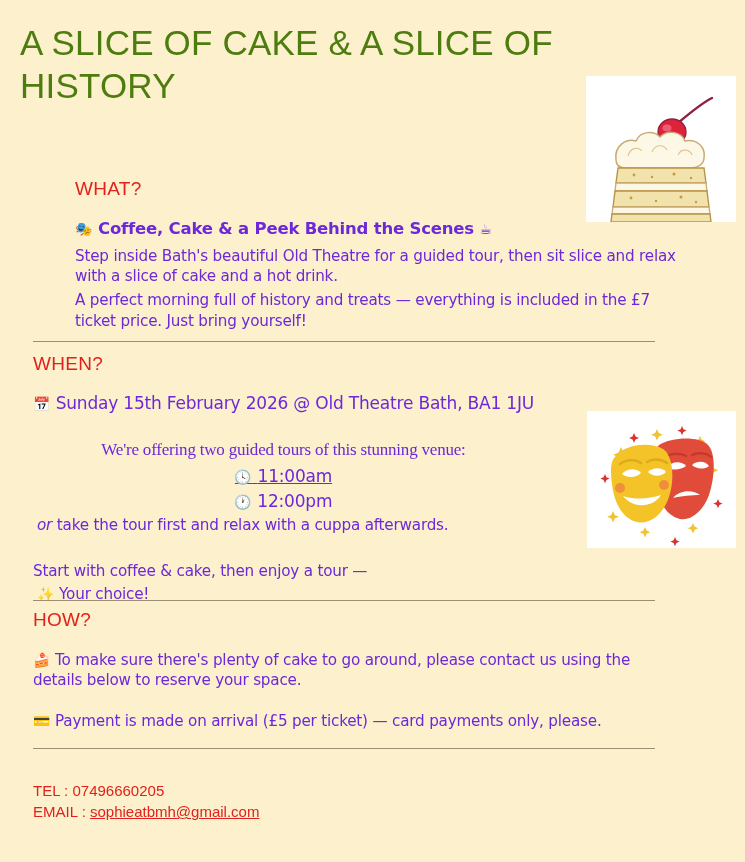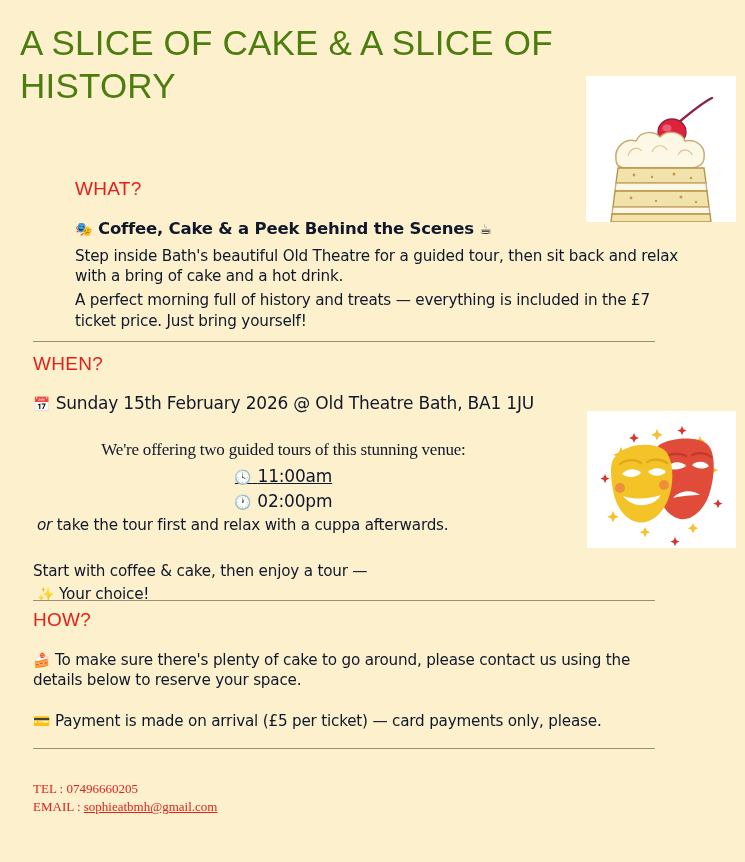--- a/index.html
+++ b/index.html
@@ -73,21 +73,21 @@
   .sec-head {
     color: #e2211c;
     font-family: "Liberation Sans", sans-serif;
     font-size: 19px;
     font-weight: 400;
     letter-spacing: 0.3px;
   }
 
   
   .body-txt {
-    color: #0f172a;
+    color: #6d28d9;
     font-family: "DejaVu Sans", sans-serif;
     font-size: 15.2px;
     line-height: 1.33;
     letter-spacing: -0.2px;
   }
   .body-txt.bold {
     font-weight: bold;
     font-size: 16.5px;
   }
   .body-txt.big {
@@ -96,22 +96,22 @@
   }
   .emoji {
     font-family: "DejaVu Sans", sans-serif;
     font-size: 14px;
     letter-spacing: 0;
   }
   .ital { font-style: italic; }
 
   .tel-email {
     color: #e2211c;
-    font-family: Liberation Serif, serif;
-    font-size: 13px;
+    font-family: Liberation Sans, sans-serif;
+    font-size: 15px;
     line-height: 1.42;
   }
   .email-link {
     color: #e2211c;
     text-decoration: underline;
   }
 
   
   .blk { position: absolute; }
 </style>
@@ -159,40 +159,40 @@
 
   <div class="content">
 
     <div class="blk" style="top:178px;left:16px;margin-left:26px;">
       <div class="sec-head">WHAT?</div>
       <div class="body-txt bold" style="margin-top:18px;">
         <span class="emoji">🎭</span>
         <span>Coffee, Cake &amp; a Peek Behind the Scenes</span>
         <span class="emoji">☕</span>
       </div>
-      <div class="body-txt" style="margin-top:6px;width:628px;"> Step inside Bath's beautiful Old Theatre for a guided tour, then sit back and relax with a bring of cake and a hot drink.</div>
+      <div class="body-txt" style="margin-top:6px;width:628px;"> Step inside Bath's beautiful Old Theatre for a guided tour, then sit slice and relax with a slice of cake and a hot drink.</div>
       <div class="body-txt" style="margin-top:4px;width:600px;"> A perfect morning full of history and treats — everything is included in the £7 ticket price. Just bring yourself!</div>
     </div>
 
     <hr class="divider blk" style="top:341px;left:0;">
 
     <div class="blk" style="top:353px;left:0;">
       <div class="sec-head">WHEN?</div>
       <div class="body-txt big" style="margin-top:17px;">
         <span class="emoji">📅</span>
         <span>Sunday 15th February 2026 @ Old Theatre Bath, BA1 1JU</span>
       </div>
       <div class="body-txt big" style="margin-top:24px;font-family:Liberation Serif, serif;">We're offering two guided tours of this stunning venue:</div>
       <div class="body-txt big" style="margin-top:4px;text-decoration:underline;">
         <span class="emoji">🕓</span>
         <span>11:00am</span>
       </div>
       <div class="body-txt big" style="margin-top:2px;">
         <span class="emoji">🕐</span>
-        <span>02:00pm</span>
+        <span>12:00pm</span>
       </div>
       <div class="body-txt" style="margin-top:3px;padding-left:4px;">
         <span class="ital">or</span><span> take the tour first and relax with a cuppa afterwards.</span>
       </div>
       <div class="body-txt" style="margin-top:25px;">Start with coffee &amp; cake, then enjoy a tour —</div>
       <div class="body-txt" style="margin-top:3px;padding-left:4px;">
         <span class="emoji">✨</span><span> Your choice!</span>
       </div>
     </div>
 

